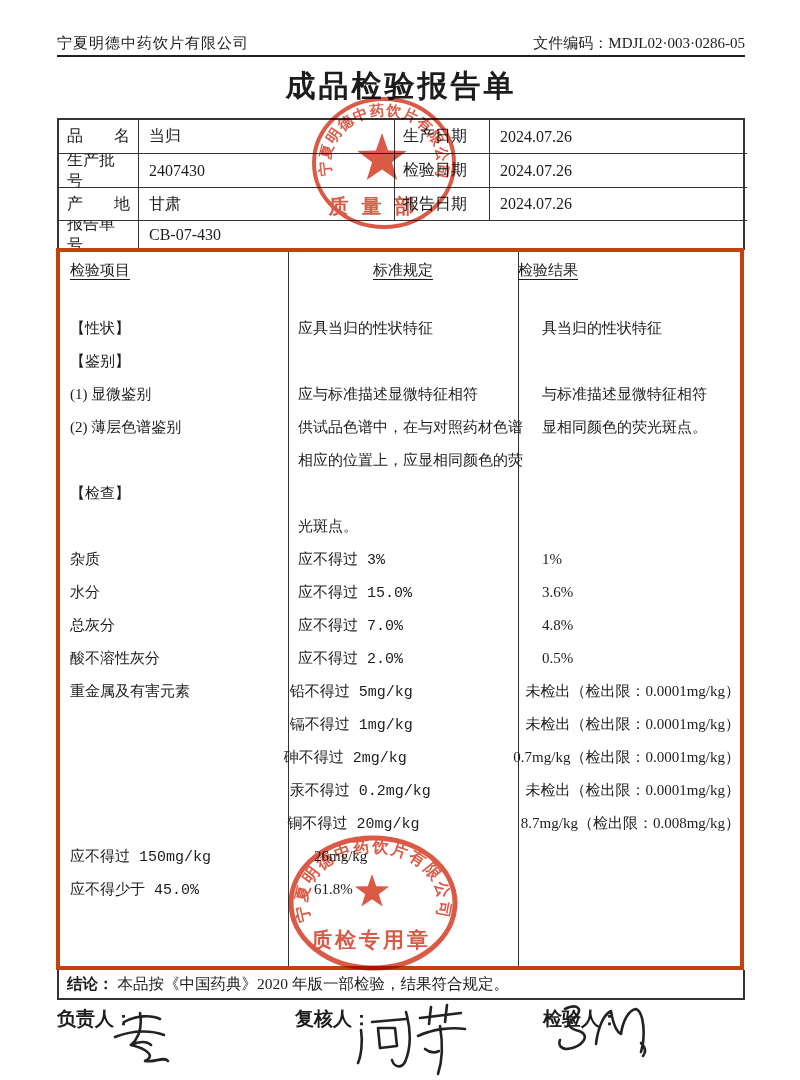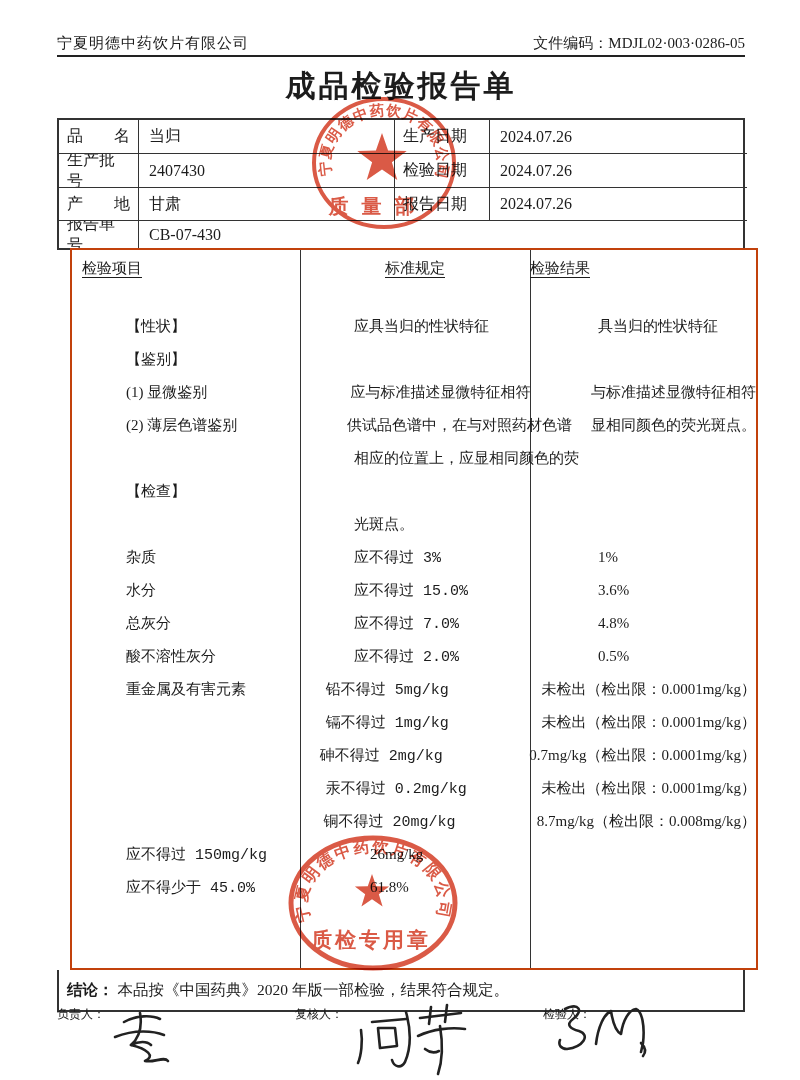--- a/index.html
+++ b/index.html
@@ -24,46 +24,46 @@
   }
   .info .cell{border-right:1px solid #333;border-bottom:1px solid #333;
     display:flex;align-items:center;padding:0 8px;box-sizing:border-box;overflow:hidden;}
   .info .cell.last{border-right:none;}
   .info .cell.bottom{border-bottom:none;}
   .info .lbl-just{justify-content:space-between;}
   .info .val{padding-left:10px;}
   .info .span3{grid-column:2 / 5;border-right:none;}
   
   .maintab{
-    left:70px;top:248px;width:688px;height:722px;box-sizing:border-box;
-    border:2px solid #c2410c;font-size:15px;
+    left:56px;top:248px;width:688px;height:722px;box-sizing:border-box;
+    border:4px solid #c2410c;font-size:15px;
   }
   .vsep{position:absolute;top:0;bottom:0;width:1px;background:#333;}
   .vsep.v1{left:228px;} .vsep.v2{left:458px;}
   .thead{position:absolute;top:0;left:0;right:0;height:32px;display:flex;}
   .thead .h{padding-top:9px;box-sizing:border-box;}
   .thead .h span{text-decoration:underline;text-underline-offset:4px;}
   .thead .h1{width:228px;padding-left:10px;}
   .thead .h2{width:230px;text-align:center;}
   .thead .h3{flex:1;}
-  .tbody{position:absolute;top:60px;left:0;right:0;margin-left:44px;}
+  .tbody{position:absolute;top:60px;left:0;right:0;}
   .line{display:flex;height:33px;align-items:center;}
   .line .c{box-sizing:border-box;overflow:visible;white-space:nowrap;}
   .line .c1{width:228px;padding-left:10px;}
   .line .c2{width:230px;padding-left:10px;font-family:Liberation Mono, monospace;}
   .line .c3{flex:1;padding-left:24px;}
   
   .conclusion{
-    left:57px;top:970px;width:688px;height:42px;box-sizing:border-box;
+    left:57px;top:970px;width:688px;height:30px;box-sizing:border-box;
     border:2px solid #333;border-top:none;
     display:flex;align-items:center;padding-left:8px;font-size:15.5px;
   }
   .conclusion b{margin-right:4px;}
   
-  .sig-label{font-size:12px;top:1006px;}
+  .sig-label{font-size:19px;top:1006px;font-weight:bold;}
   .sl1{left:57px;} .sl2{left:295px;} .sl3{left:503px;margin-left:40px;}
   .sigsvg{position:absolute;}
   .sigsvg path{fill:none;stroke:#222;stroke-width:2.6;stroke-linecap:round;stroke-linejoin:round;}
   
   .seal{position:absolute;mix-blend-mode:multiply;opacity:.88;}
   .seal text{fill:#d5432c;font-family:"Liberation Serif","DejaVu Serif",serif;font-weight:bold;}
 </style>
 </head>
 <body>
 

